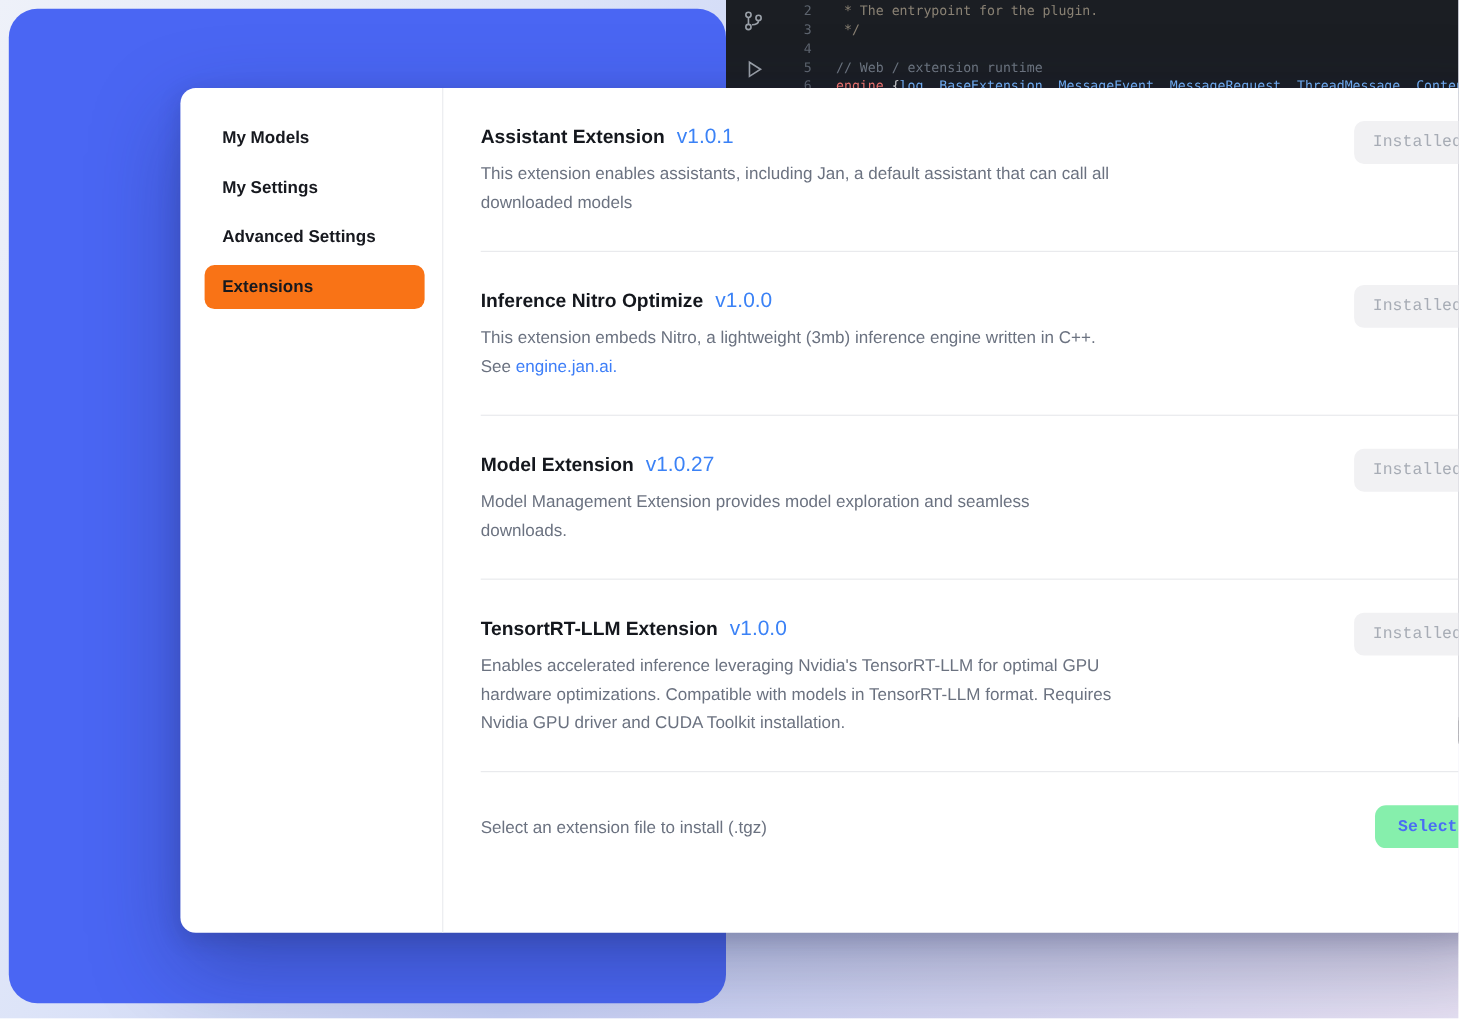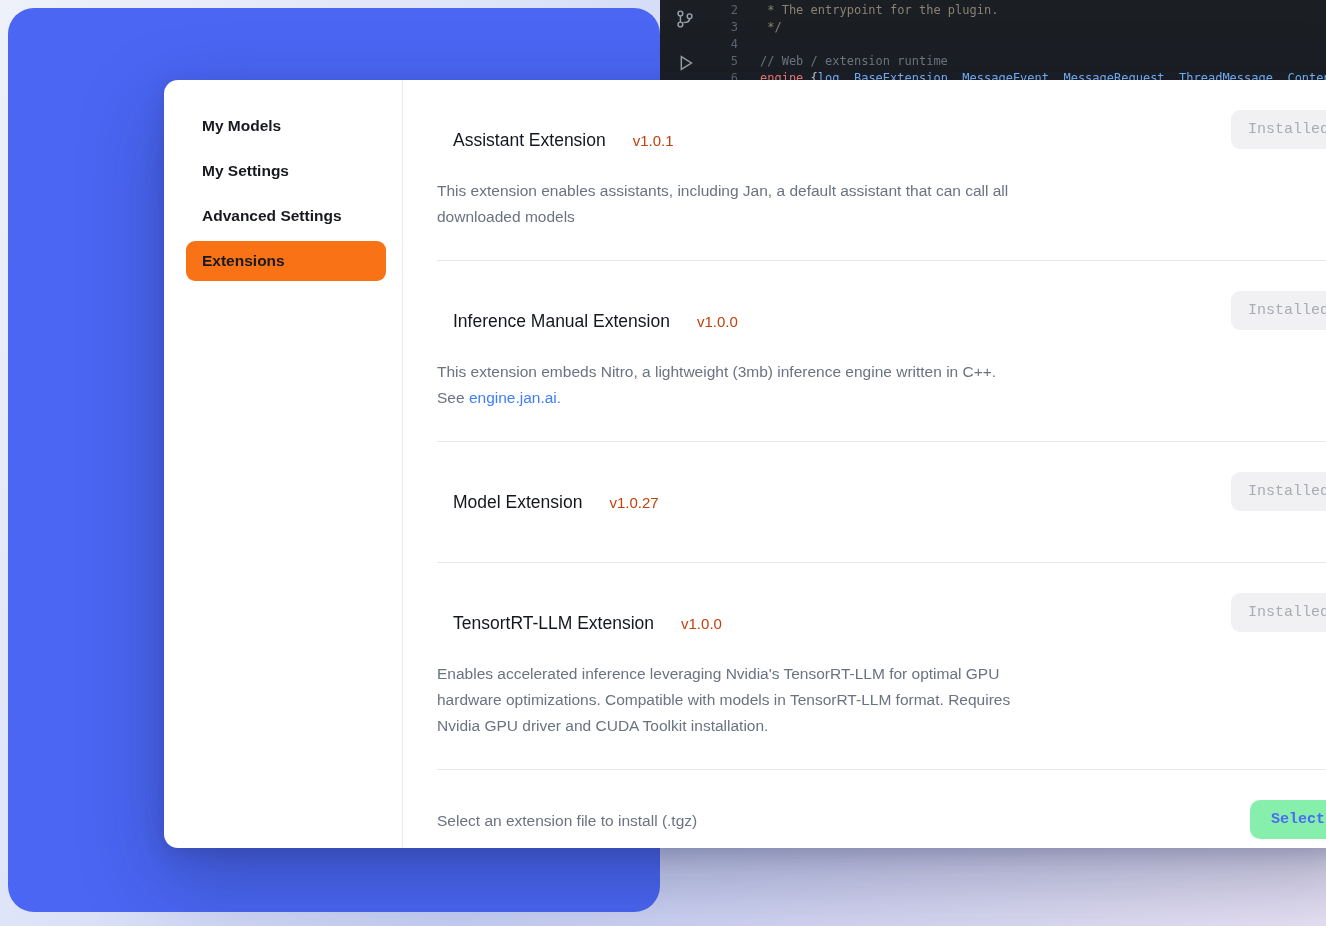--- a/index.html
+++ b/index.html
@@ -72,22 +72,22 @@
   .nav-item.active { background:#f97316; }
 
   .content { flex:1; padding:0 30px 0 34px; }
   .ext {
     display:flex; align-items:flex-start; justify-content:space-between;
     padding:30px 0; border-bottom:1px solid #e7e8ec;
   }
   .ext.last { border-bottom:none; }
   .ext-info { flex:1; min-width:0; }
   .ext-head { display:flex; align-items:baseline; gap:11px; }
-  .ext-title { margin:16px; font-size:17.5px; font-weight:400; color:#14171d; line-height:28px;text-align:center; }
-  .ver { font-size:15px; color:#c2410c; }
+  .ext-title { margin:0; font-size:17.5px; font-weight:700; color:#14171d; line-height:28px;text-align:center; }
+  .ver { font-size:19px; color:#3b82f6; }
   .desc { margin:8px 0 0; font-size:15.5px; line-height:26px; color:#6b7280; max-width:578px; }
   .link { color:#3d7ef8; text-decoration:none; cursor:pointer; }
   .btn {
     border:none; border-radius:9px; padding:11px 17px; font-size:15px;
     font-family:Liberation Mono, monospace; cursor:pointer; white-space:nowrap; margin-left:20px;
   }
   .btn.installed { background:#f1f1f3; color:#a7acb5; font-weight:500; }
   .btn.select { background:#86efac; color:#4a6cf5; font-weight:700; padding:11px 21px;border-radius:10px; }
 </style>
 </head>
@@ -149,34 +149,35 @@
             <span class="ver">v1.0.1</span>
           </div>
           <p class="desc">This extension enables assistants, including Jan, a default assistant that can call all downloaded models</p>
         </div>
         <button class="btn installed">Installed</button>
       </section>
 
       <section class="ext">
         <div class="ext-info">
           <div class="ext-head">
-            <h3 class="ext-title">Inference Manual Extension</h3>
+            <h3 class="ext-title">Inference Nitro Optimize</h3>
             <span class="ver">v1.0.0</span>
           </div>
           <p class="desc"><span>This extension embeds Nitro, a lightweight (3mb) inference engine written in C++. See </span><a class="link">engine.jan.ai.</a></p>
         </div>
         <button class="btn installed">Installed</button>
       </section>
 
       <section class="ext">
         <div class="ext-info">
           <div class="ext-head">
             <h3 class="ext-title">Model Extension</h3>
             <span class="ver">v1.0.27</span>
           </div>
+          <p class="desc">Model Management Extension provides model exploration and seamless downloads.</p>
         </div>
         <button class="btn installed">Installed</button>
       </section>
 
       <section class="ext">
         <div class="ext-info">
           <div class="ext-head">
             <h3 class="ext-title">TensortRT-LLM Extension</h3>
             <span class="ver">v1.0.0</span>
           </div>

